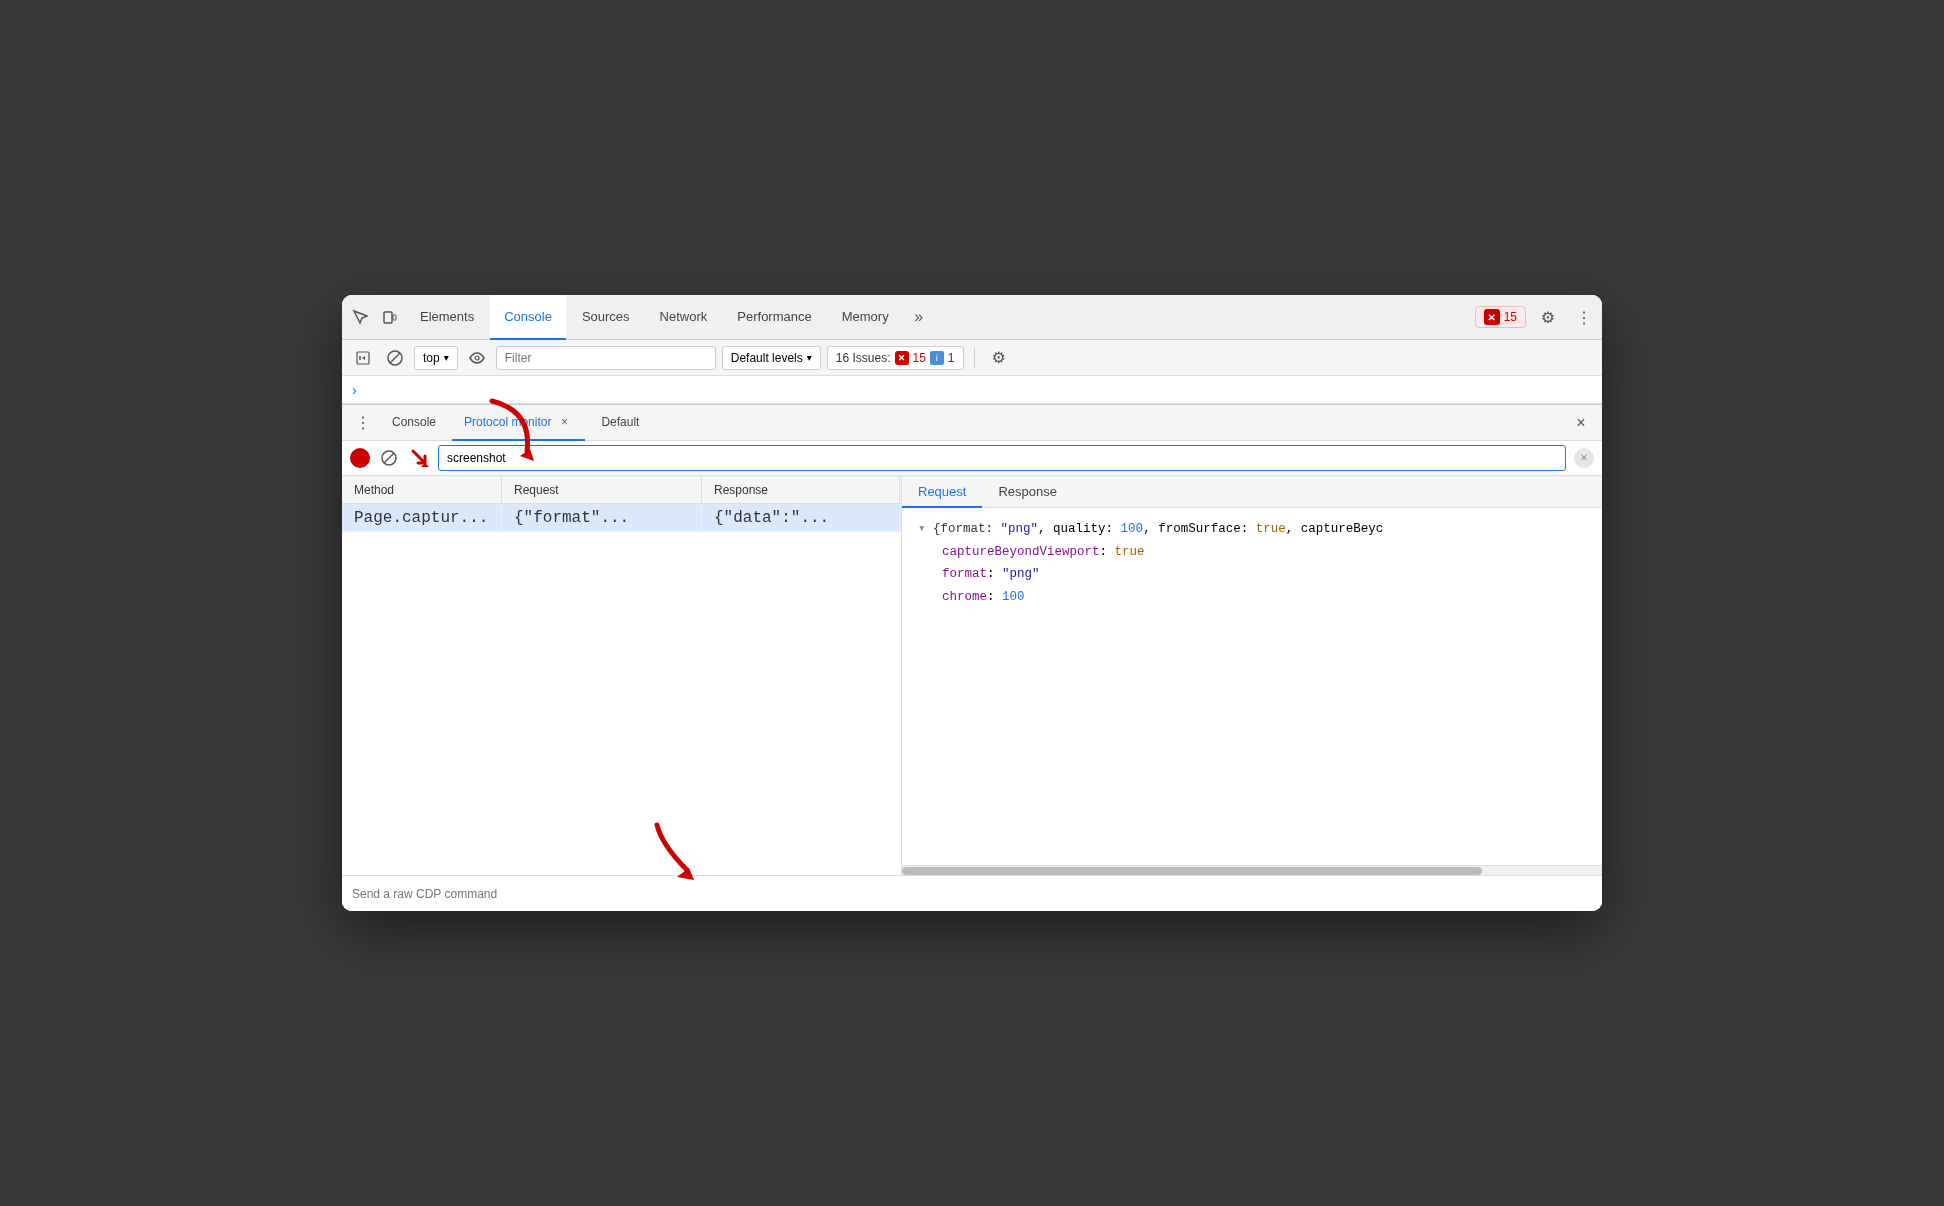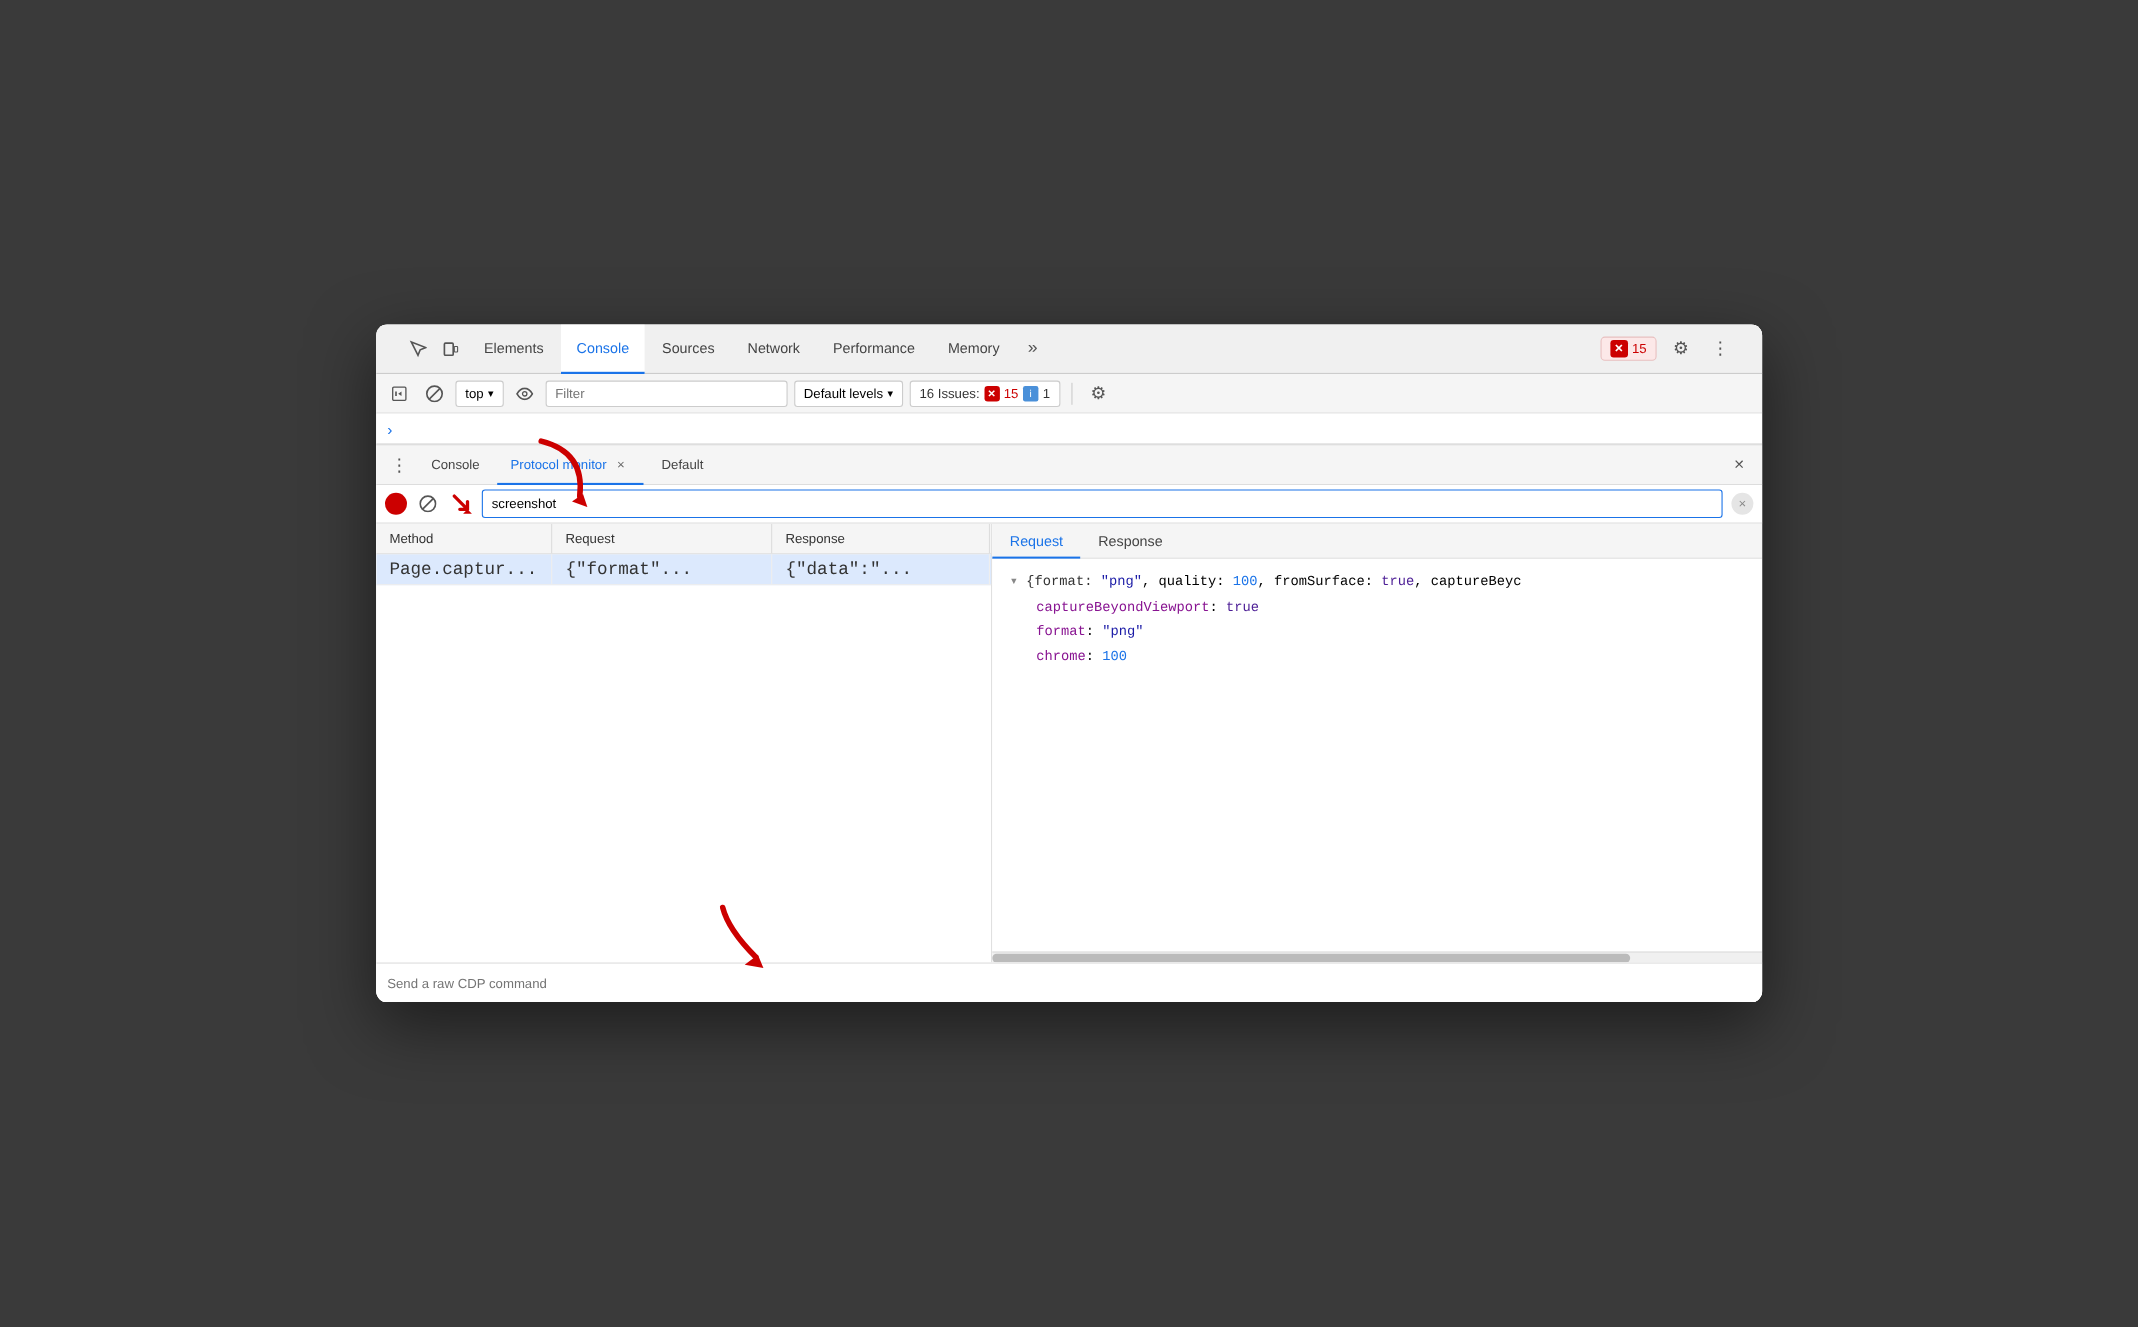--- a/index.html
+++ b/index.html
@@ -48,21 +48,21 @@
     .devtools-body {
       background: #ffffff;
     }
     
     .tab-bar {
       display: flex;
       align-items: center;
       background: #f0f0f0;
       border-bottom: 1px solid #ccc;
       height: 45px;
-      padding: 0 24px;
+      padding: 0 4px;
       gap: 2px;
     }
     .tab-bar-icon {
       width: 28px;
       height: 28px;
       display: flex;
       align-items: center;
       justify-content: center;
       cursor: pointer;
       color: #555;
@@ -425,21 +425,21 @@
       font-family: 'Courier New', monospace;
       font-size: 12.5px;
       overflow-y: auto;
       background: white;
     }
     .json-line {
       line-height: 1.8;
     }
     .json-key { color: #881391; }
     .json-string { color: #1a1aa6; }
-    .json-value-true { color: #4c1d95; }
+    .json-value-true { color: #a16207; }
     .json-value-num { color: #1a73e8; }
     .json-brace { color: #333; }
     .json-top-line { color: #333; }
     .indent1 { padding-left: 24px; }
     
     .detail-scrollbar {
       height: 10px;
       background: #f0f0f0;
       border-top: 1px solid #ddd;
       position: relative;

